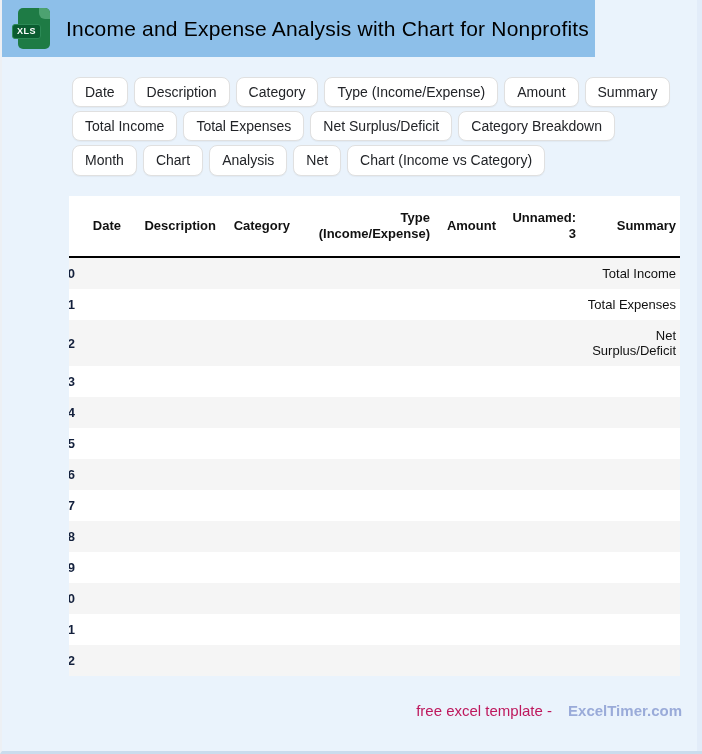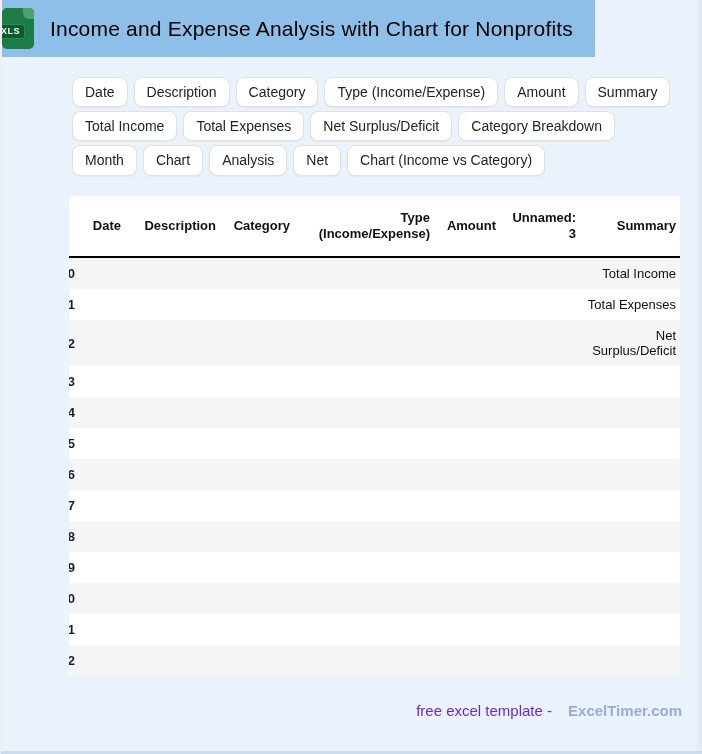--- a/index.html
+++ b/index.html
@@ -13,21 +13,21 @@
     border-bottom:3px solid #cadced;
   }
   .scroll-strip{
     position:absolute; top:0; right:0; width:5px; height:100%;
     background:#e2ecf9;
   }
 
   
   .topbar{
     width:593px; height:57px; background:#8dbfe9;
-    display:flex; align-items:center; padding-left:0; gap:16px;
+    display:flex; align-items:center; padding-left:16px; gap:16px;
   }
   .topbar h1{
     color:#000000; font-size:21px; font-weight:500; letter-spacing:.2px;
     white-space:nowrap;
   }
   .xls-icon{ position:relative; width:32px; height:41px; flex:0 0 auto; }
   .xls-icon .doc{
     position:absolute; inset:0; background:#1e7b45; border-radius:5px;
   }
   .xls-icon .fold{
@@ -74,21 +74,21 @@
   }
   tbody td{ padding:8px 4px; line-height:15px; }
   tbody td.summary{ text-align:right; }
   tbody tr:nth-child(odd){ background:#f5f5f5; }
   tbody tr:nth-child(even){ background:#ffffff; }
 
   
   .footer{
     text-align:right; margin:26px 20px 0 0; font-size:15px;
   }
-  .footer .tagline{ color:#6d28d9; }
+  .footer .tagline{ color:#be185d; }
   .footer .brand{
     color:#9aabd9; font-weight:bold; margin-left:16px; text-decoration:none;
   }
 </style>
 </head>
 <body>
 
 <div class="page">
 
   <header class="topbar">

